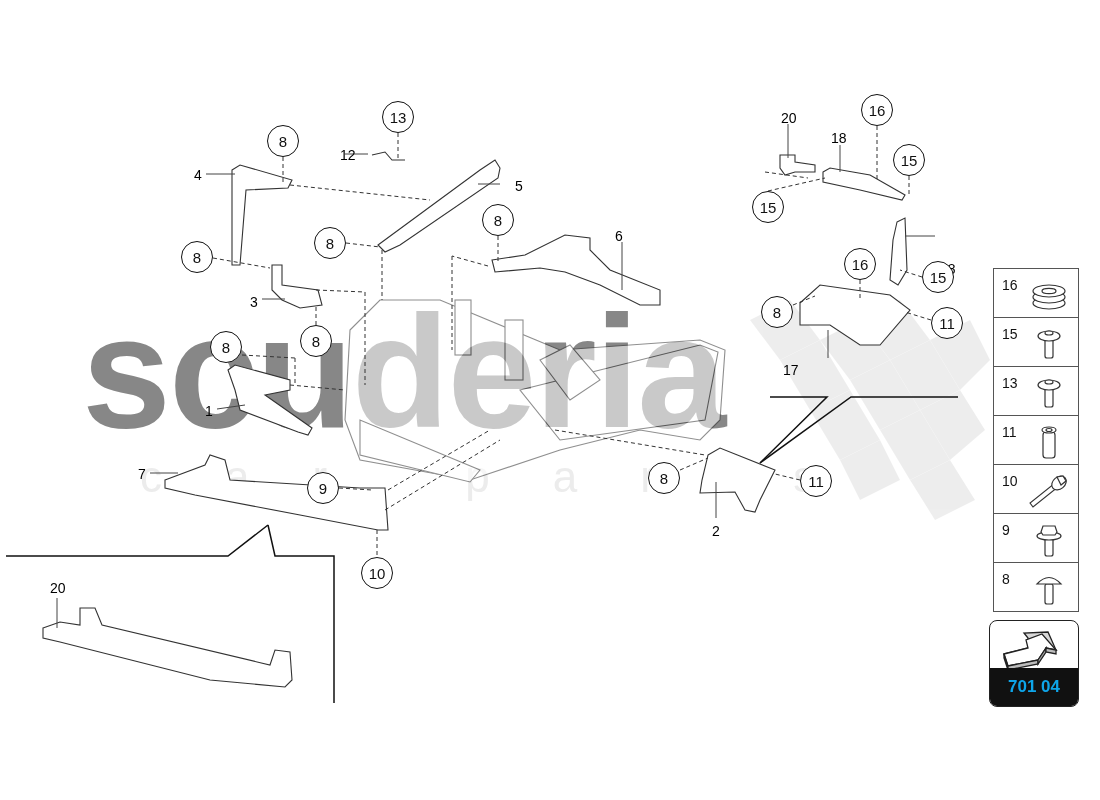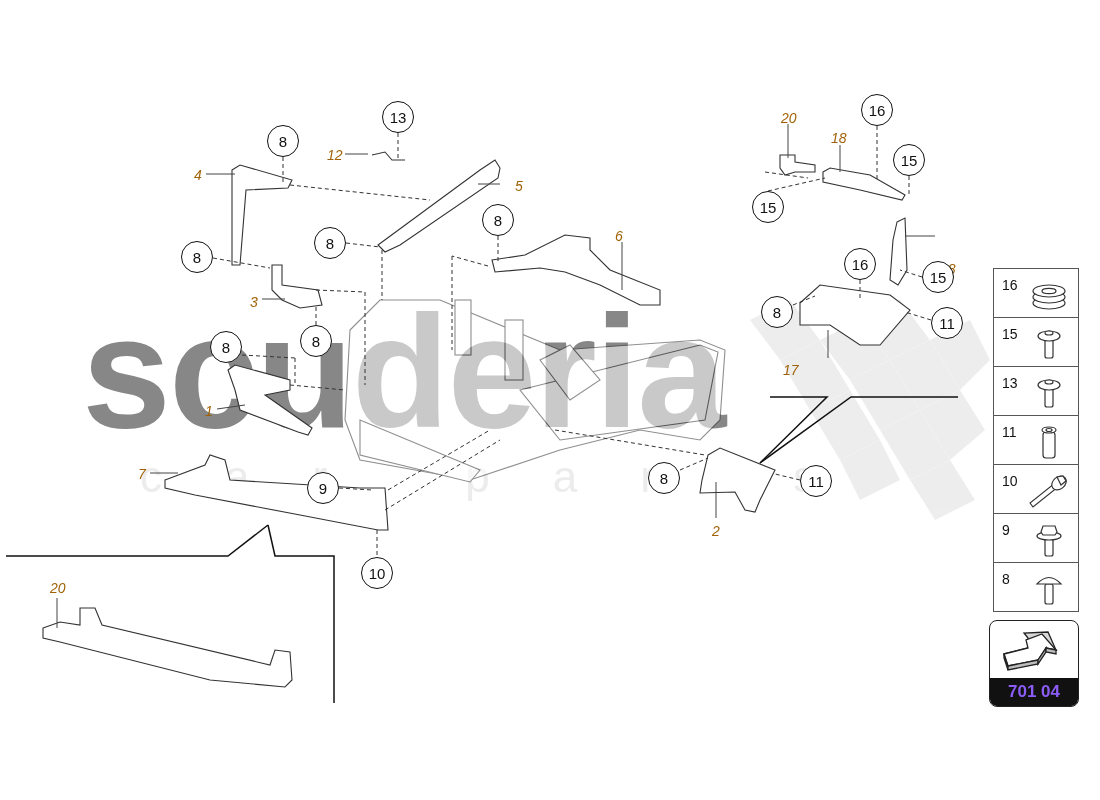--- a/index.html
+++ b/index.html
@@ -1,29 +1,29 @@
 <!DOCTYPE html>
 <html><head>
 <meta charset="utf-8">
 <style>
   html,body{margin:0;padding:0;background:#fff;}
   body{width:1100px;height:800px;position:relative;overflow:hidden;font-family:"Liberation Sans",sans-serif;}
   #stage{position:absolute;left:0;top:0;width:1100px;height:800px;}
   .wm-scuderia{position:absolute;left:82px;top:292px;font-family:"Liberation Sans",sans-serif;font-weight:bold;font-size:160px;letter-spacing:-2px;color:#737373;line-height:1;opacity:.85;}
   .wm-carparts{position:absolute;left:140px;top:455px;font-family:"Liberation Sans",sans-serif;font-size:44px;color:#ececec;letter-spacing:63px;line-height:1;}
   .callout{position:absolute;width:32px;height:32px;border:1.3px solid #111;border-radius:50%;background:#fff;display:flex;align-items:center;justify-content:center;font-size:15px;color:#111;box-sizing:border-box;}
-  .lbl{position:absolute;font-size:14px;color:#a16207;line-height:1;font-style:italic;}
+  .lbl{position:absolute;font-size:14px;color:#000000;line-height:1;}
   .legend{position:absolute;left:993px;top:268px;width:84px;border:1px solid #555;background:#fff;}
   .legend-row{position:relative;height:48px;border-bottom:1px solid #555;}
   .legend-row:last-child{border-bottom:none;}
   .legend-num{position:absolute;left:8px;top:8px;font-size:14px;color:#111;}
   .legend-icon{position:absolute;right:8px;top:6px;width:46px;height:38px;}
   .nav-box{position:absolute;left:989px;top:620px;width:88px;height:85px;border:1.5px solid #222;border-radius:8px;background:#fff;overflow:hidden;}
   .nav-icon{position:absolute;left:8px;top:5px;width:72px;height:50px;}
-  .nav-code{position:absolute;left:0;bottom:0;width:100%;height:28px;background:#111;color:#8b5cf6;font-weight:bold;font-size:17px;display:flex;align-items:center;justify-content:center;}
+  .nav-code{position:absolute;left:0;bottom:0;width:100%;height:38px;background:#111;color:#0ea5e9;font-weight:bold;font-size:17px;display:flex;align-items:center;justify-content:center;}
   svg.lines{position:absolute;left:0;top:0;}
 </style>
 </head>
 <body>
 
 <div id="stage">
 
   <svg class="lines" width="1100" height="800">
     <g fill="#ececec" opacity="0.9">
       <polygon points="750,320 790,300 820,340 780,360"></polygon>
@@ -141,21 +141,21 @@
   </svg>
 
   <div id="part-labels">
       <div class="lbl" style="left: 205px; top: 404px;">1</div>
       <div class="lbl" style="left: 712px; top: 524px;">2</div>
       <div class="lbl" style="left: 250px; top: 295px;">3</div>
       <div class="lbl" style="left: 194px; top: 168px;">4</div>
       <div class="lbl" style="left: 515px; top: 179px;">5</div>
       <div class="lbl" style="left: 615px; top: 229px;">6</div>
       <div class="lbl" style="left: 138px; top: 467px;">7</div>
-      <div class="lbl" style="left: 327px; top: 148px;">12</div>
+      <div class="lbl" style="left: 340px; top: 148px;">12</div>
       <div class="lbl" style="left: 50px; top: 581px;">20</div>
       <div class="lbl" style="left: 783px; top: 363px;">17</div>
       <div class="lbl" style="left: 940px; top: 229px; margin-top: 33px;">18</div>
       <div class="lbl" style="left: 831px; top: 131px;">18</div>
       <div class="lbl" style="left: 781px; top: 111px;">20</div>
     </div>
 
   <div id="callouts">
       <div class="callout" style="left: 267px; top: 125px;">8</div>
       <div class="callout" style="left: 382px; top: 101px;">13</div>

